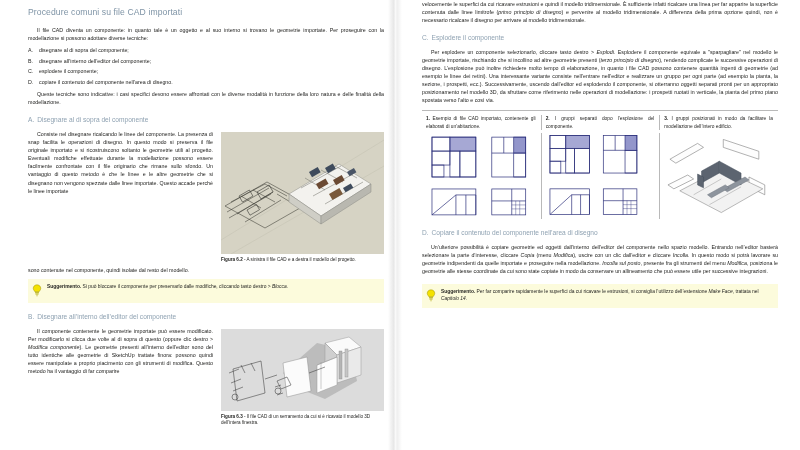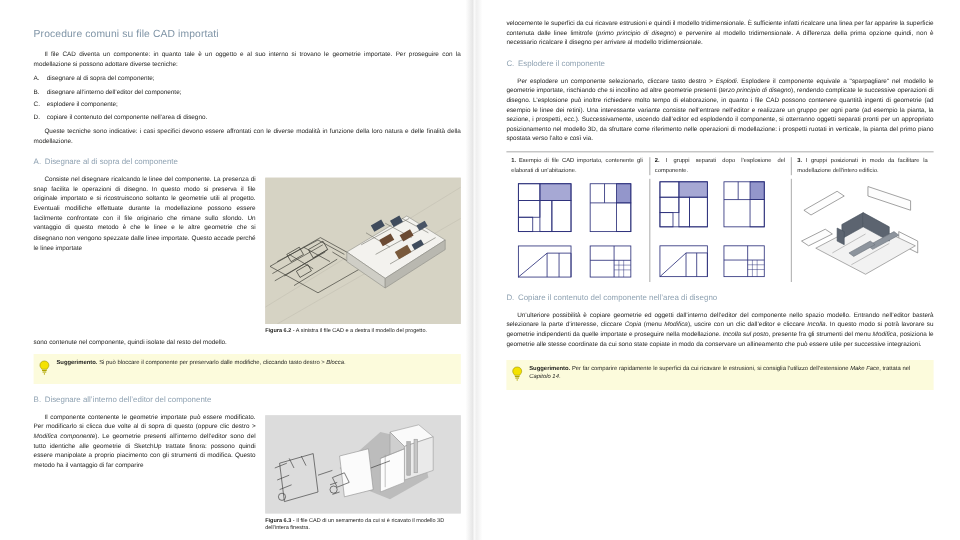--- a/index.html
+++ b/index.html
@@ -21,21 +21,21 @@
     position: absolute;
     left: 388px; top: 0;
     width: 14px; height: 450px;
     background: linear-gradient(to right,
        #ffffff 0%, #f2f2f2 22%, #e6e6e6 42%,
        #fafafa 52%, #efefef 66%, #ffffff 100%);
   }
   .page {
     width: 400px; height: 450px;
     position: relative;
-    padding: 16px 22px 4px 22px;
+    padding: 0 22px 4px 22px;
   }
   .page.left  { padding-left: 28px; padding-right: 16px; }
   .page.right { padding-left: 22px; padding-right: 22px; }
 
   .col {
     font-size: 5.3px;
     line-height: 1.52;
     color: #1d1d1b;
     text-align: justify;
   }

